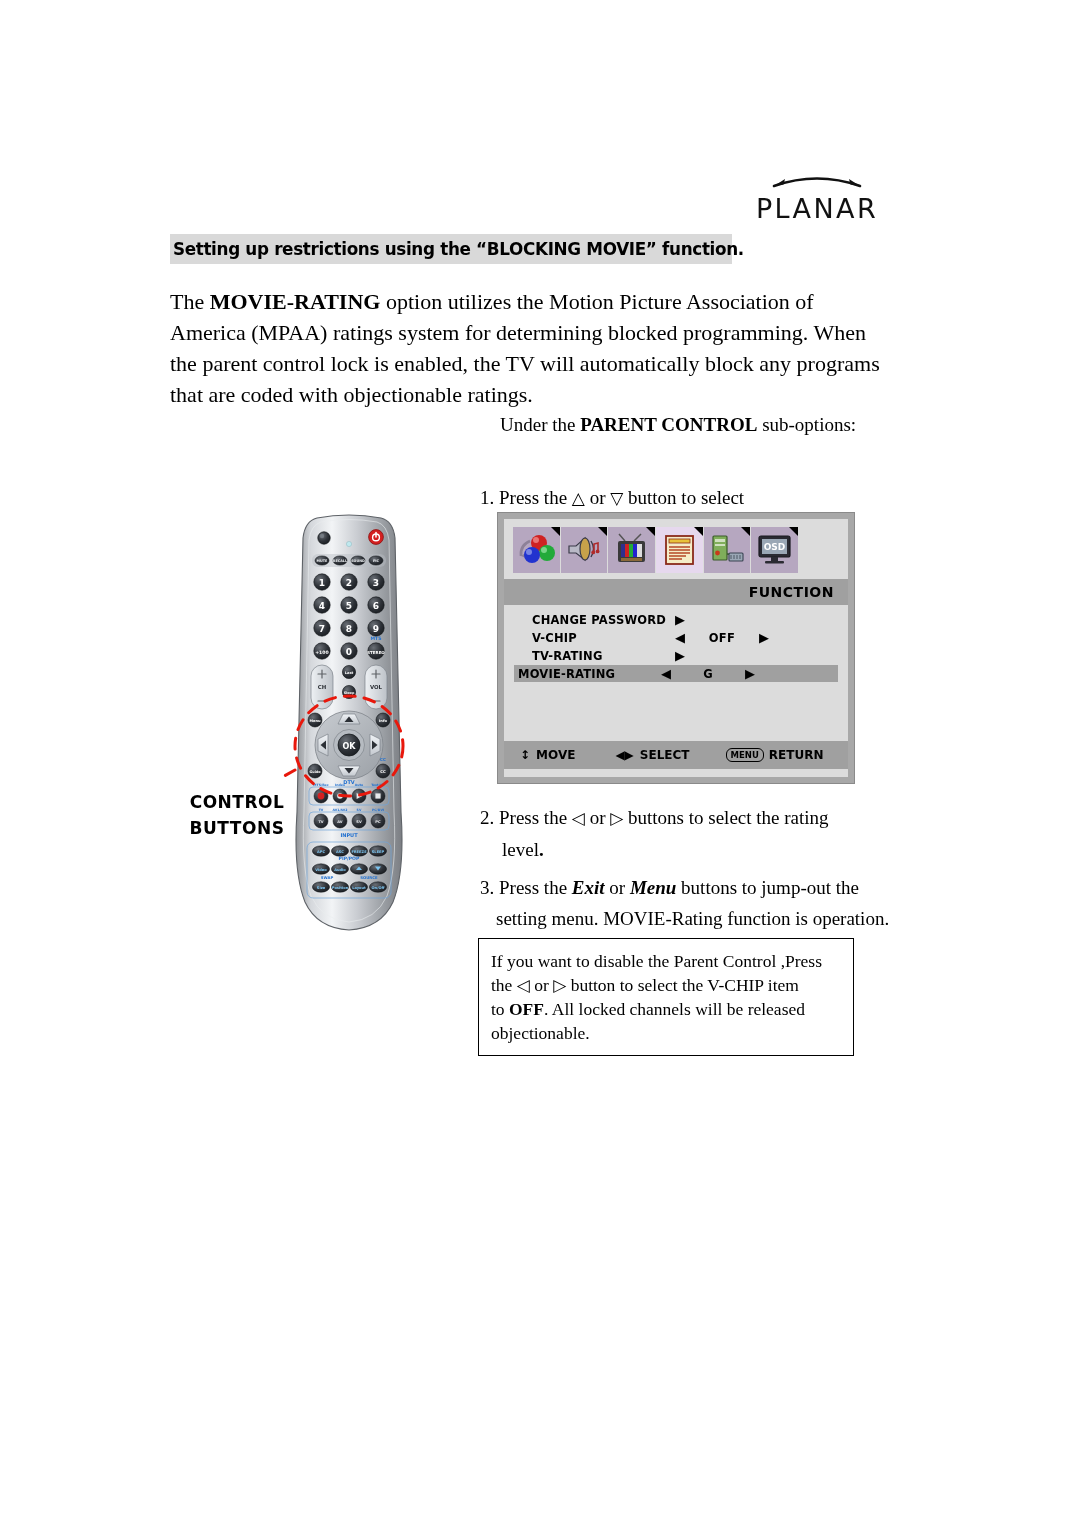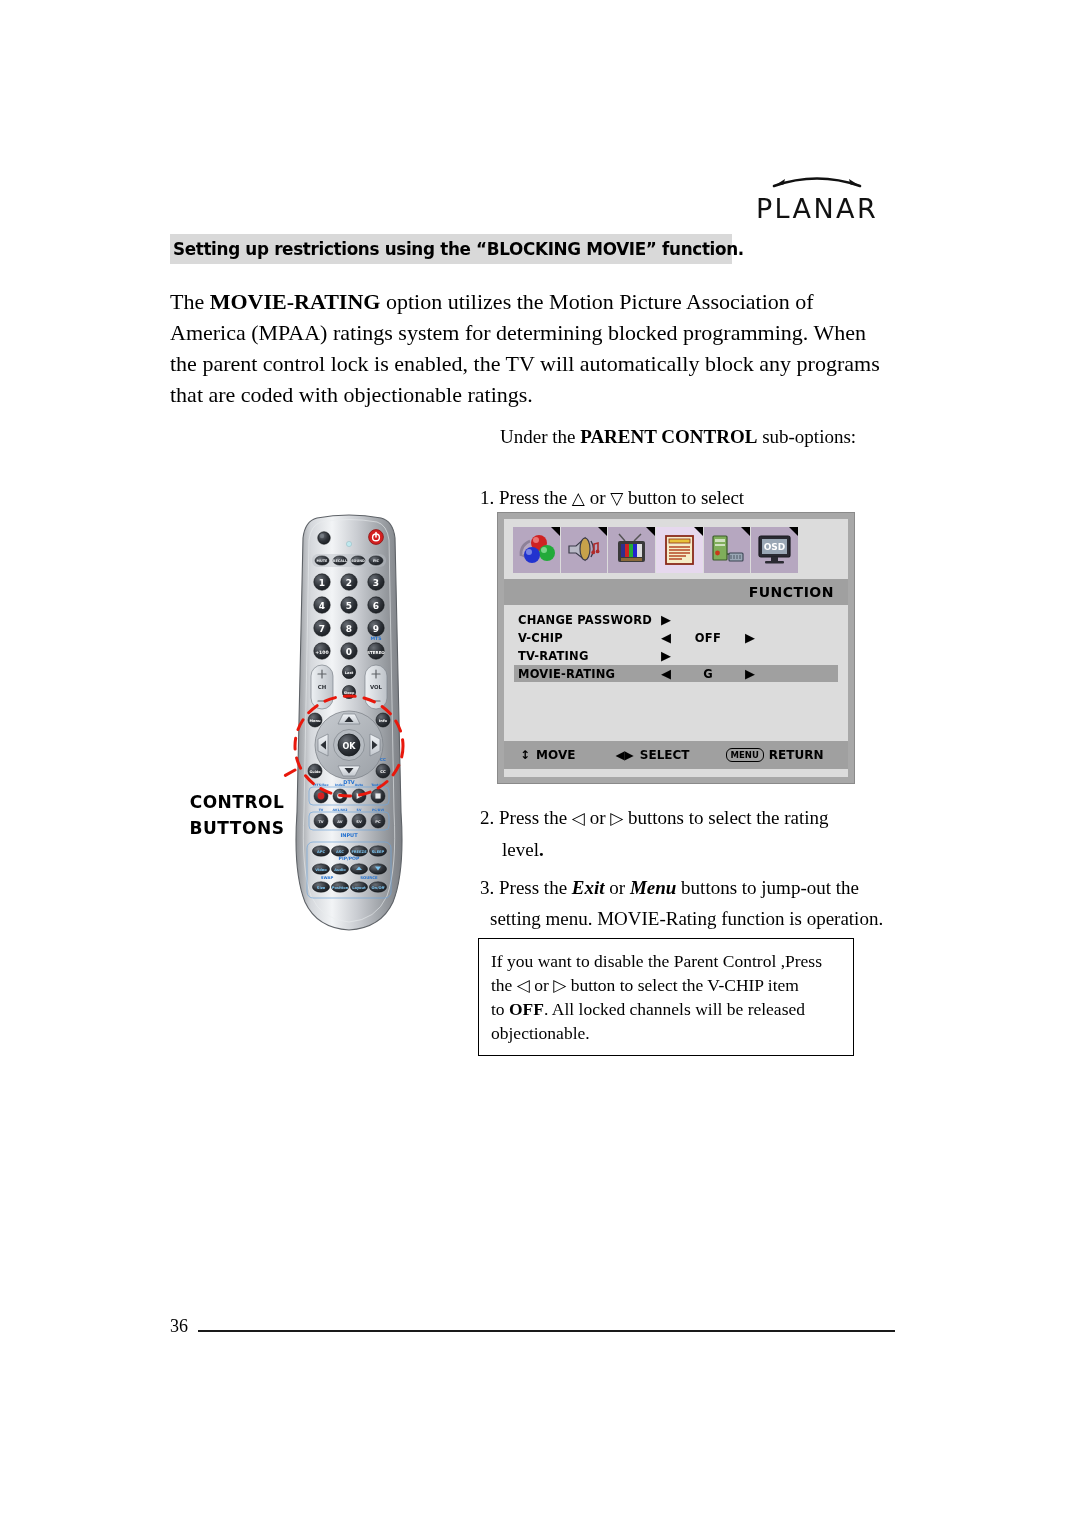--- a/index.html
+++ b/index.html
@@ -42,27 +42,27 @@
     font-size:22px;line-height:31px;
     text-align:left;
   }
   .intro b{font-weight:bold;}
 
   
   .rc{position:absolute;font-size:19px;line-height:31px;}
   .rc b{font-weight:bold;}
   .rc i{font-style:italic;font-weight:bold;}
 
-  #under-line{left:500px;top:421px;width:400px;}
+  #under-line{left:500px;top:409px;width:400px;}
   #step1{left:480px;top:482px;width:420px;}
   #step1 .sub{display:block;margin-left:22px;font-weight:bold;}
   #step2{left:480px;top:802px;width:420px;}
   #step2 .sub{display:block;margin-left:22px;}
   #step3{left:480px;top:872px;width:430px;}
-  #step3 .sub{display:block;margin-left:10px;}
+  #step3 .sub{display:block;margin-left:16px;}
 
   .tri{font-family:"DejaVu Sans", sans-serif;font-size:17px;}
 
   
   .notebox{
     position:absolute;left:478px;top:938px;width:376px;height:118px;
     border:1.6px solid #000;background:#fff;
     padding:10px 12px 0 12px;box-sizing:border-box;
   }
   .notebox p{
@@ -110,21 +110,21 @@
     font-family:"DejaVu Sans", sans-serif;font-weight:bold;
     font-size:14px;color:#000;margin-right:14px;letter-spacing:0.5px;
   }
 
   .osd-rows{position:absolute;left:0;top:92px;width:100%;}
   .osd-row{
     height:17px;display:flex;align-items:center;
     font-family:"DejaVu Sans", sans-serif;font-weight:bold;
     font-size:11.5px;color:#000;
     margin-bottom:1px;
-    padding-left:14px;box-sizing:border-box;
+    padding-left:28px;box-sizing:border-box;
   }
   .osd-row.sel{background:#a0a0a0;margin-left:10px;margin-right:10px;padding-left:4px;}
   .osd-row .lbl{width:140px;display:block;letter-spacing:0.2px;}
   .osd-row .la{width:16px;text-align:center;font-size:13px;line-height:1;}
   .osd-row .val{width:68px;text-align:center;letter-spacing:0.3px;}
   .osd-row .ra{width:16px;text-align:center;font-size:13px;line-height:1;}
 
   .osd-footbar{
     position:absolute;left:0;bottom:8px;width:100%;height:28px;
     background:#a0a0a0;display:flex;align-items:center;
@@ -605,18 +605,14 @@
         <text x="88" y="367" fill="#1f6fd0" font-family="DejaVu Sans, sans-serif" font-size="3.8" font-weight="bold" text-anchor="middle">SOURCE</text>
       </g>
 
       <g>
         <ellipse cx="68" cy="234" rx="54" ry="50" fill="none" stroke="#e8180c" stroke-width="3" stroke-dasharray="11 9" stroke-linecap="round"></ellipse>
         <path d="M14 258 L-4 268" stroke="#e8180c" stroke-width="3" stroke-dasharray="11 9" stroke-linecap="round"></path>
       </g>
     </svg>
   </div>
 
-  <div class="footer">
-    <span class="pagenum">36</span>
-    <span class="rule"></span>
-  </div>
 
 </div>
 
 </body></html>

